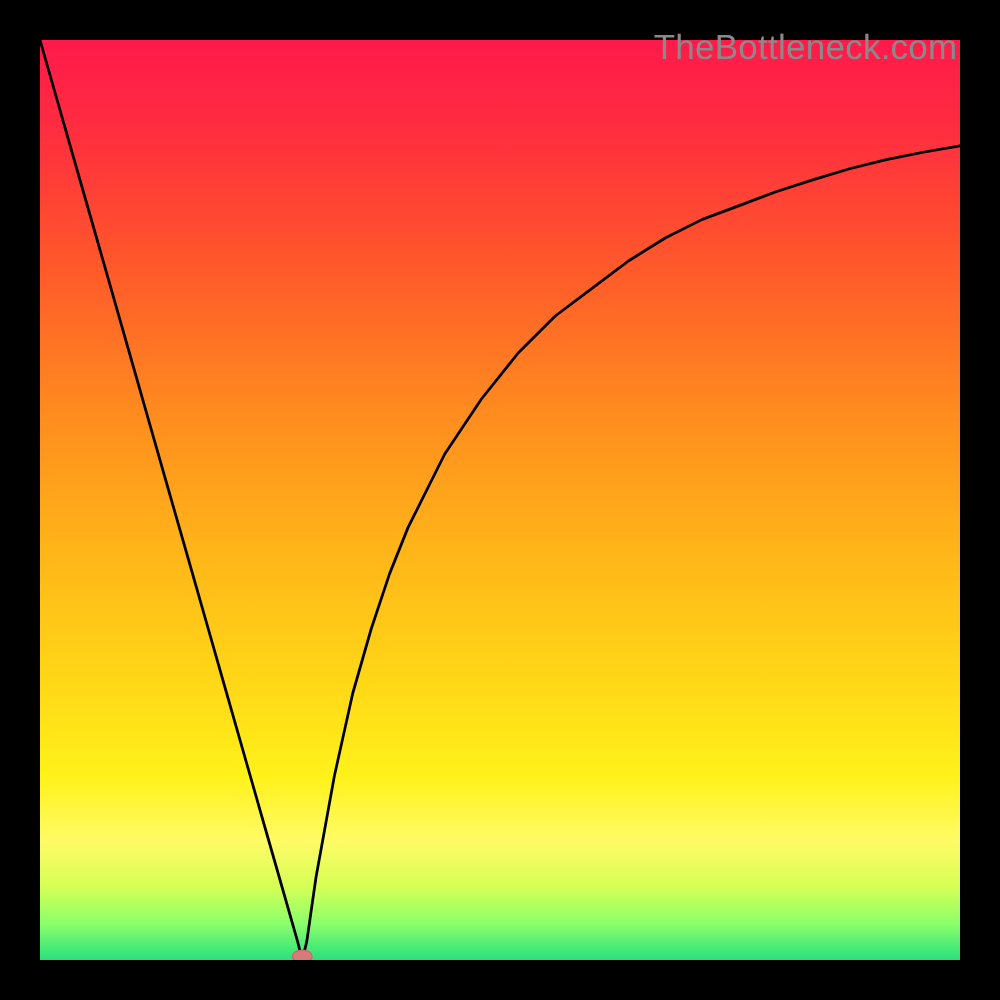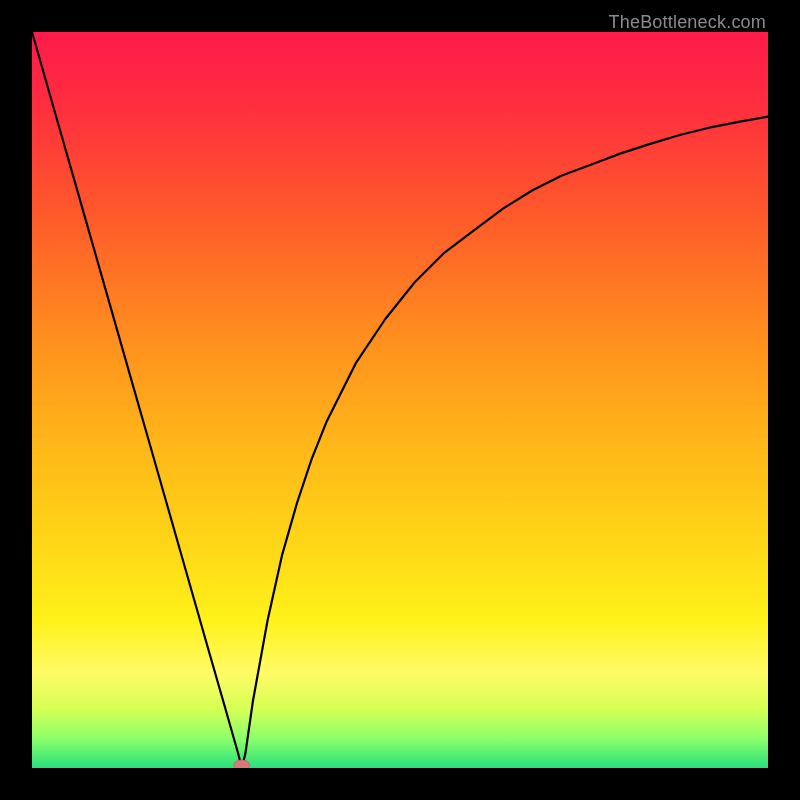--- a/index.html
+++ b/index.html
@@ -14,24 +14,24 @@
   .frame {
     position: absolute;
     left: 32px;
     top: 32px;
     width: 736px;
     height: 736px;
     background: #000;
   }
   .watermark {
     position: absolute;
-    top: 12px;
+    top: 22px;
     right: 34px;
     color: #8a8a8a;
-    font-size: 18px;
+    font-size: 28px;
     font-weight: 500;
     letter-spacing: 0.2px;
   }
   svg.plot {
     position: absolute;
     left: 0;
     top: 0;
     width: 736px;
     height: 736px;
     display: block;

